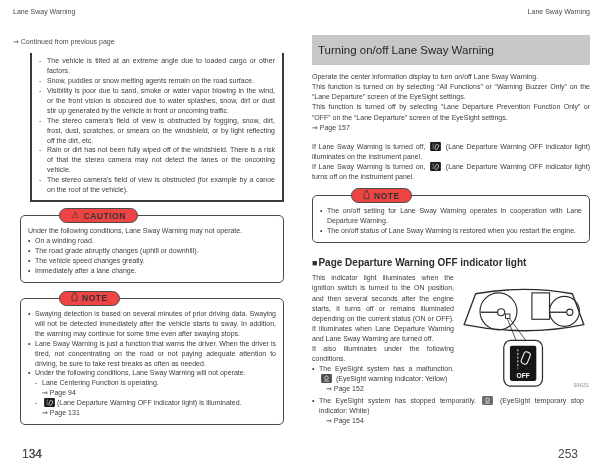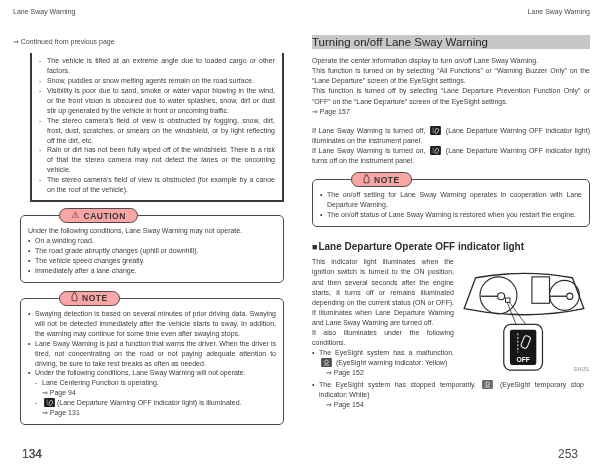--- a/index.html
+++ b/index.html
@@ -25,39 +25,39 @@
   .dash-item .m{flex:none;width:8px;}
   .dash-item .t{flex:1;text-align:justify;}
   
   .callout{
     position:relative;margin-left:7px;width:248px;
     border:1px solid #4a4a4a;border-radius:5px;
     padding:10px 7px 6px 7px;background:#fff;
   }
   .callout-label{
     position:absolute;top:-8px;left:38px;height:13px;
-    background:#fca5a5;border:1px solid #4a4a4a;border-radius:8px;
+    background:#ef4444;border:1px solid #4a4a4a;border-radius:8px;
     padding:0 11px;display:flex;align-items:center;gap:4px;
     font-size:8.5px;font-weight:bold;color:#333;letter-spacing:0.5px;text-align:center;
   }
   .callout-label .gl{font-weight:normal;font-size:9px;line-height:1;}
   .intro{font-size:7px;line-height:1.42;text-align:justify;}
   .bullet{display:flex;font-size:7px;line-height:1.42;}
   .bullet .m{flex:none;width:7px;}
   .bullet .t{flex:1;text-align:justify;}
   .subdash{display:flex;font-size:7px;line-height:1.42;margin-left:7px;}
   .subdash .m{flex:none;width:7px;}
   .subdash .t{flex:1;}
   .ref{font-size:7px;line-height:1.42;margin-left:14px;color:#3c3c3c;}
   .caution-box{margin-top:13px;}
   .note-box{margin-top:15px;}
   
   .title-bar{
-    margin-top:20px;height:14px;background:#c7c7c7;
-    display:flex;align-items:center;
+    margin-top:20px;height:30px;background:#c7c7c7;
+    display:flex;align-items:center;padding-left:6px;
     font-size:11.5px;color:#262626;
   }
   .para{font-size:7px;line-height:1.45;text-align:justify;}
   .para-block{margin-top:7px;}
   .gap{height:9px;}
   .note-box-r{margin-top:13px;margin-left:0;width:262px;}
   .section-heading{
     margin-top:14px;font-size:10px;font-weight:bold;color:#2d2d2d;
     display:flex;align-items:center;gap:1px;
   }
@@ -220,21 +220,21 @@
           <span class="t">The on/off setting for Lane Sway Warning operates in cooperation with Lane Departure Warning.</span>
         </div>
       <div class="bullet">
           <span class="m">•</span>
           <span class="t">The on/off status of Lane Sway Warning is restored when you restart the engine.</span>
         </div>
     </div>
 
     <div class="section-heading">
       <span class="sq">■</span>
-      <span>Lane Departure Operate OFF indicator light</span>
+      <span>Page Departure Warning OFF indicator light</span>
     </div>
 
     <div class="ind-columns">
       <div class="narrow">
         <div class="para">This indicator light illuminates when the ignition switch is turned to the ON position, and then several seconds after the engine starts, it turns off or remains illuminated depending on the current status (ON or OFF). It illuminates when Lane Departure Warning and Lane Sway Warning are turned off.</div>
         <div class="para">It also illuminates under the following conditions.</div>
         <div class="bullet">
             <span class="m">•</span>
             <span class="t"><span>The EyeSight system has a malfunction.</span> <svg class="icon-inline" viewBox="0 0 12 10">
                 <rect width="12" height="10" rx="1.2" fill="#4f4f4f"></rect>

